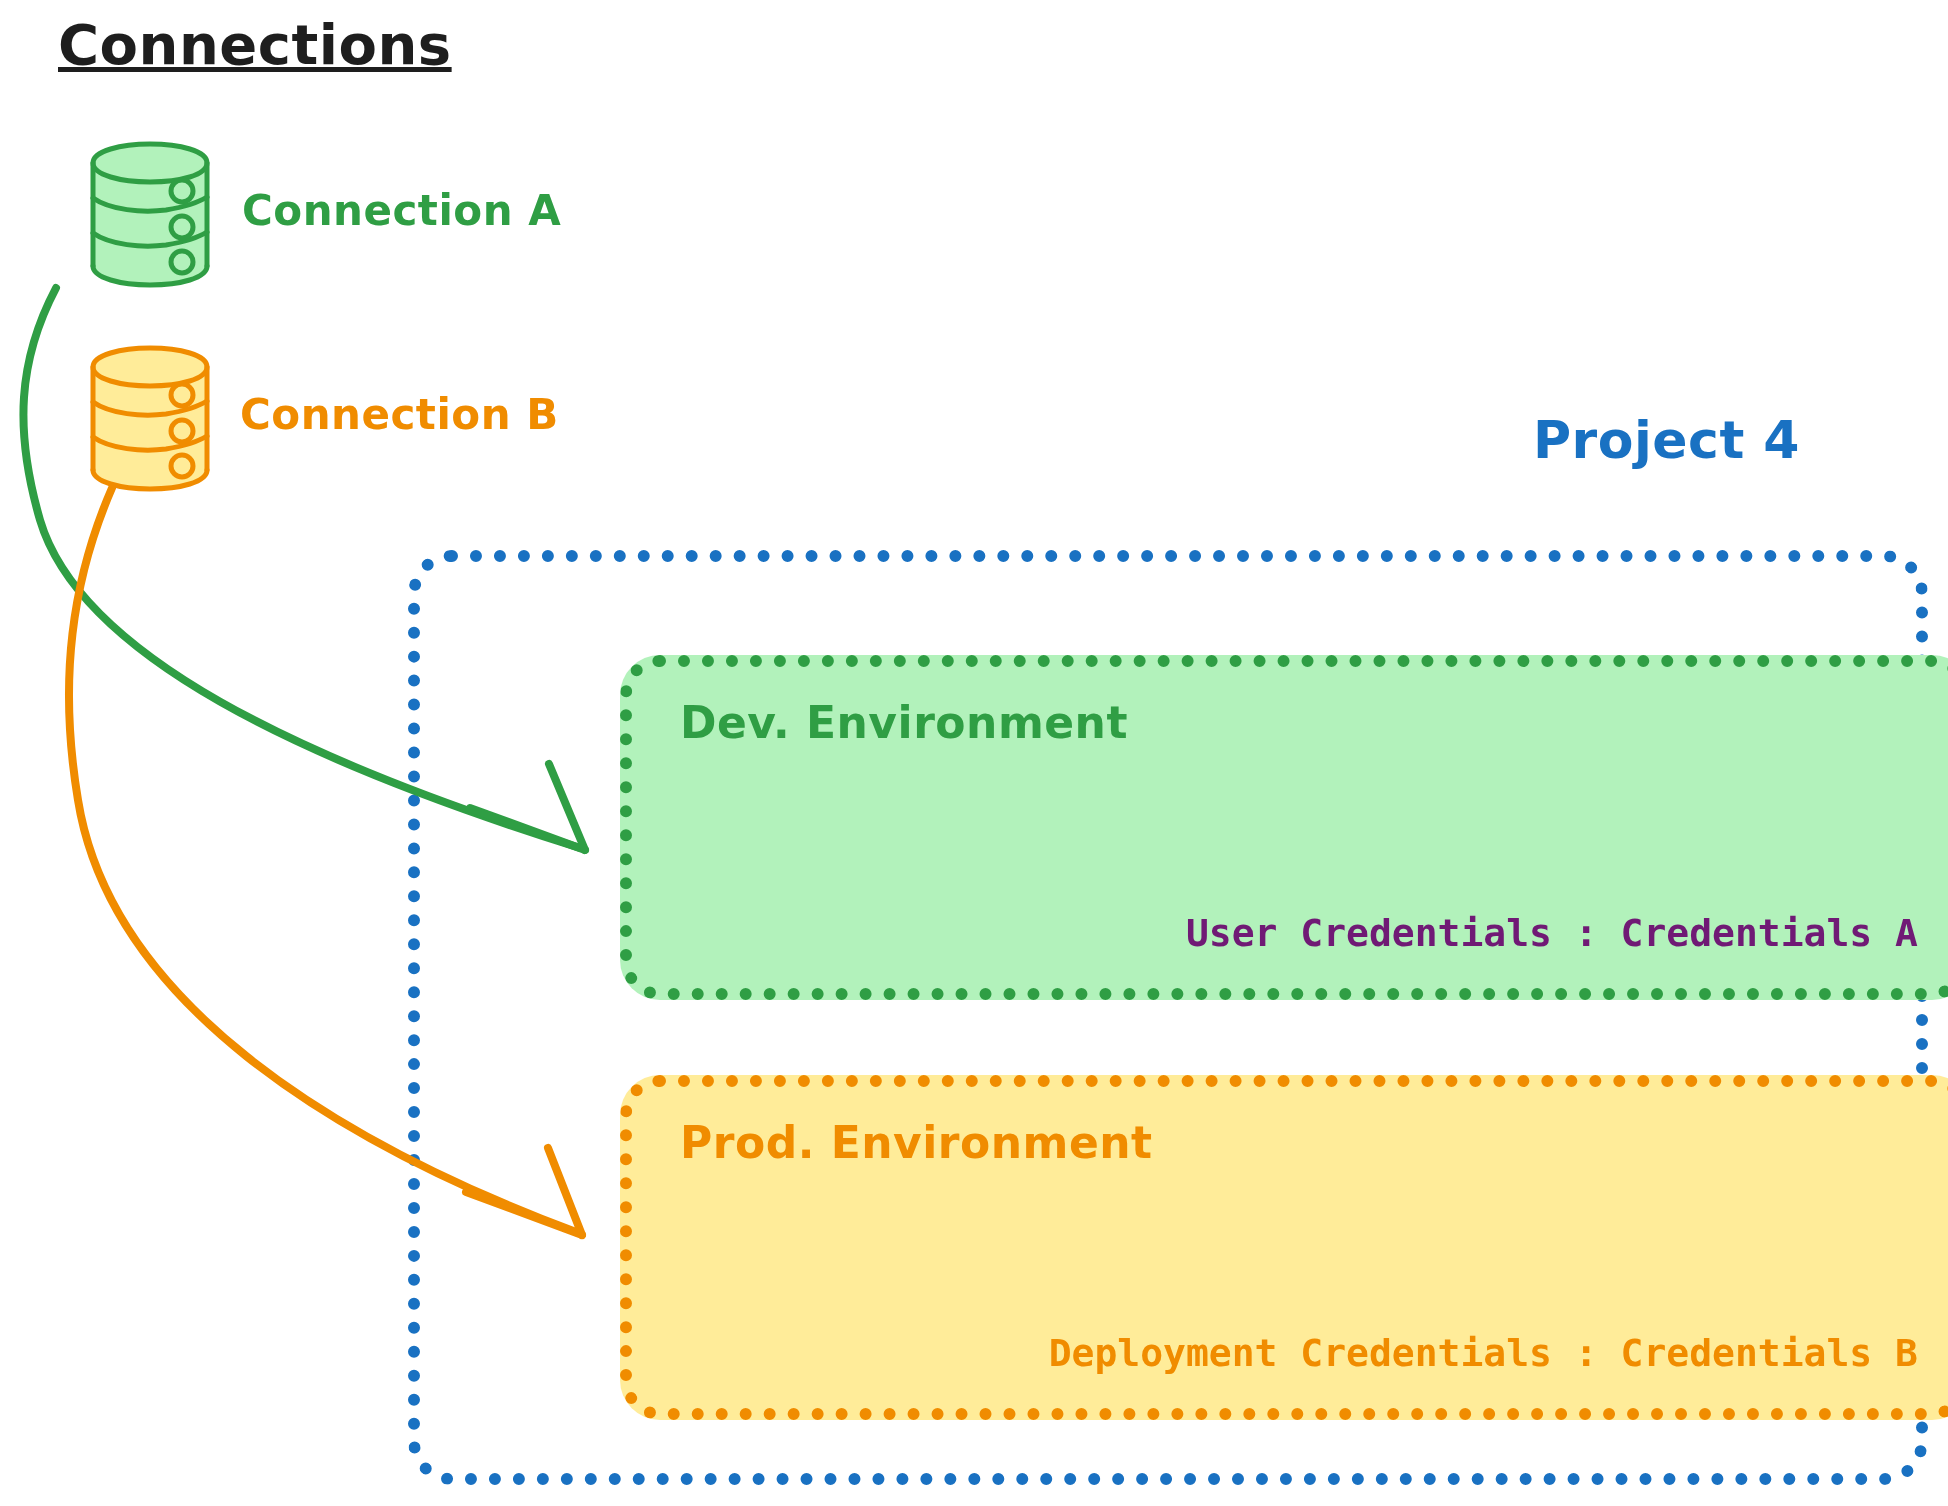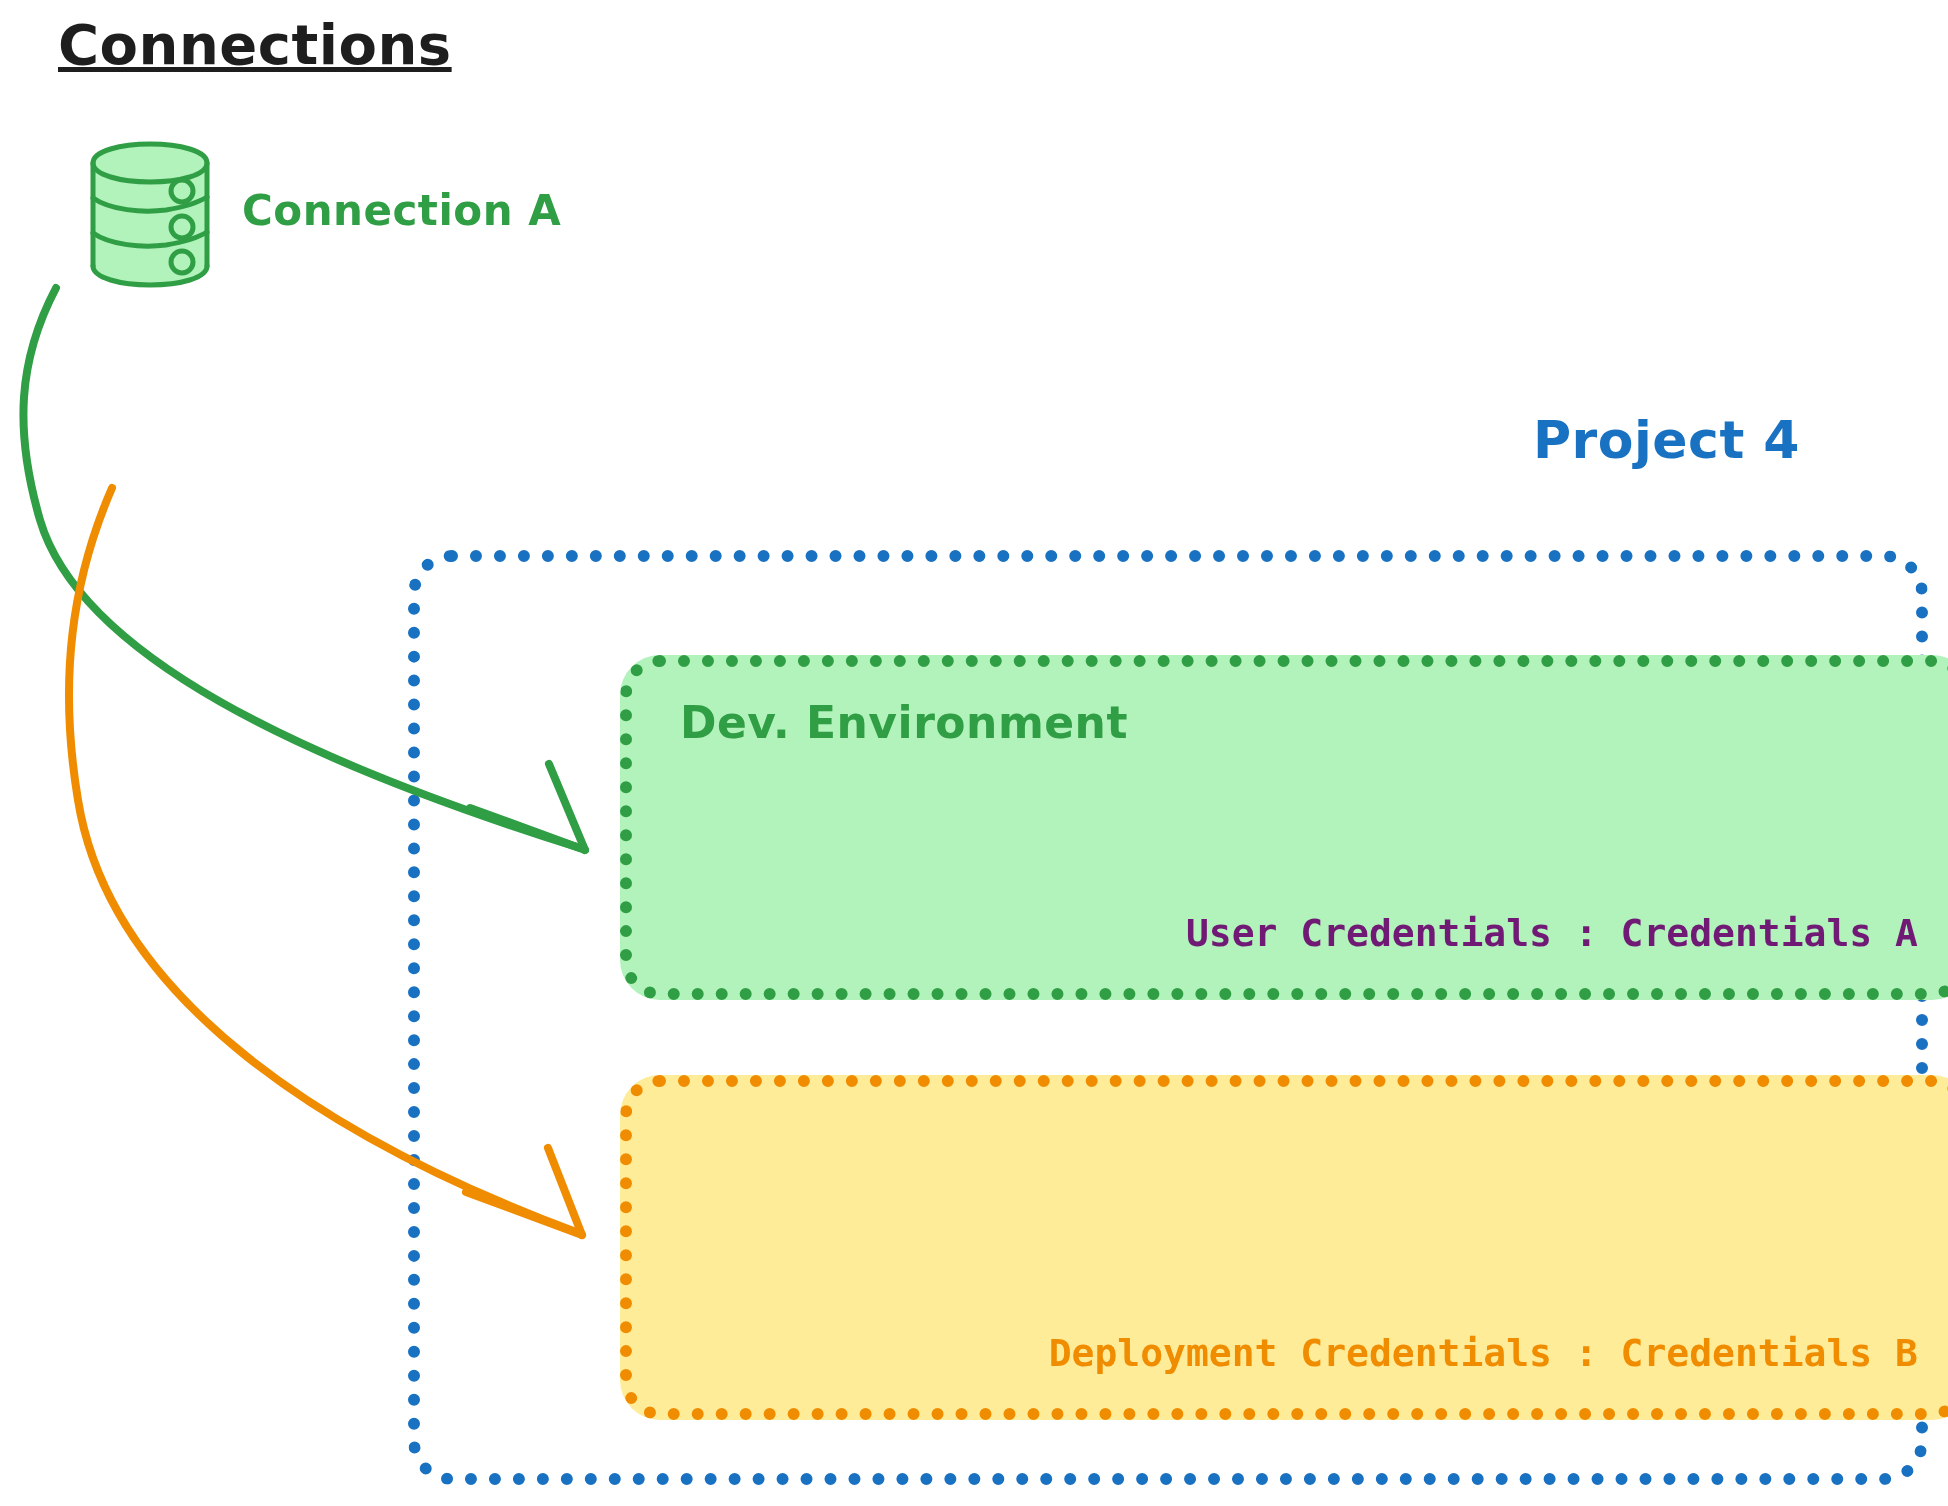--- a/index.html
+++ b/index.html
@@ -154,31 +154,52 @@
         <path d="M9 60 C26 72 58 75 82 72 C100 69 115 64 123 59"></path>
         <path d="M9 95 C26 107 58 110 82 107 C100 104 115 99 123 94"></path>
         <ellipse cx="98" cy="53" rx="11" ry="11"></ellipse>
         <ellipse cx="98" cy="89" rx="11" ry="11"></ellipse>
         <ellipse cx="98" cy="124" rx="11" ry="11"></ellipse>
       </g>
     </svg>
     <span id="conn-label-a" class="hand conn-label">Connection A</span>
   </div>
 
+  <div id="conn-row-b" class="conn-row">
+    <svg class="db-icon" width="130" height="152" viewBox="0 0 130 152">
+      <g fill="none" stroke="#f08c00" stroke-width="5" stroke-linecap="round" stroke-linejoin="round">
+        <path d="M8 24 C8 12 36 5 66 5 C96 5 122 12 122 24
+                 L122 128 C122 140 96 147 66 147
+                 C36 147 8 140 8 128 Z" fill="#ffec99" stroke-width="0"></path>
+        <path d="M9 25 C9 13 37 6 66 6 C96 6 123 13 123 25
+                 C123 37 96 44 66 44 C37 44 9 37 9 25 Z"></path>
+        <path d="M9 25 L9 128"></path>
+        <path d="M123 25 L123 128"></path>
+        <path d="M9 128 C9 140 37 147 66 147 C96 147 123 140 123 128"></path>
+        <path d="M9 60 C26 72 58 75 82 72 C100 69 115 64 123 59"></path>
+        <path d="M9 95 C26 107 58 110 82 107 C100 104 115 99 123 94"></path>
+        <ellipse cx="98" cy="53" rx="11" ry="11"></ellipse>
+        <ellipse cx="98" cy="89" rx="11" ry="11"></ellipse>
+        <ellipse cx="98" cy="124" rx="11" ry="11"></ellipse>
+      </g>
+    </svg>
+    <span id="conn-label-b" class="hand conn-label">Connection B</span>
+  </div>
 
   <div id="project-label" class="hand">Project 4</div>
 
   <div id="project-box"></div>
 
   <div id="env-box-dev" class="env-box">
     <div id="env-title-dev" class="hand env-title">Dev. Environment</div>
     <div id="env-cred-dev" class="mono env-cred">User Credentials : Credentials A</div>
   </div>
 
   <div id="env-box-prod" class="env-box">
+    <div id="env-title-prod" class="hand env-title">Prod. Environment</div>
     <div id="env-cred-prod" class="mono env-cred">Deployment Credentials : Credentials B</div>
   </div>
 
   <svg id="arrows" viewBox="0 0 1948 1506">
 
     <g fill="none" stroke="#2f9e44" stroke-width="8" stroke-linecap="round" stroke-linejoin="round">
       <path d="M56 288
                C 18 360, 14 430, 40 520
                C 80 655, 300 760, 580 848"></path>
       <path d="M585 850 L 470 808"></path>

